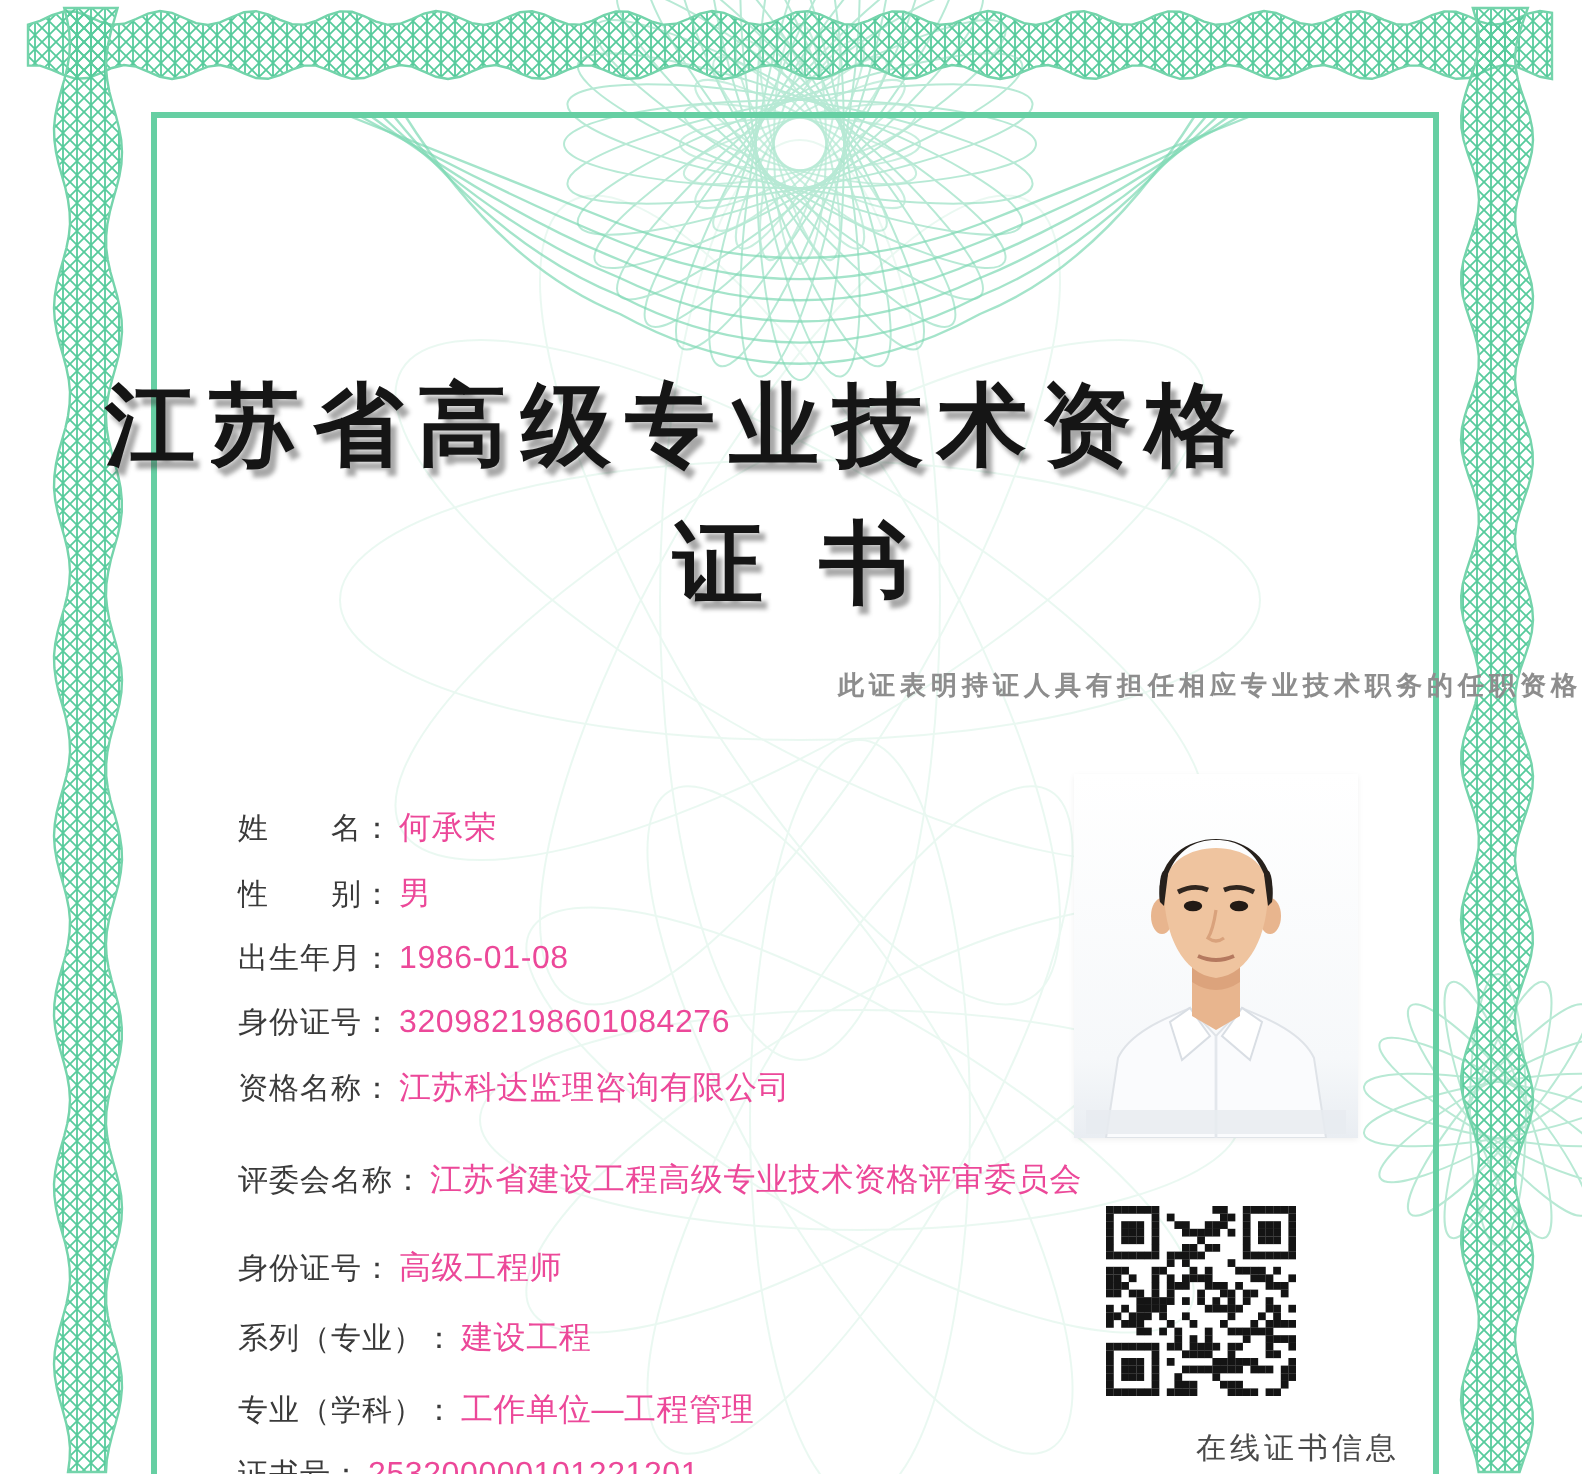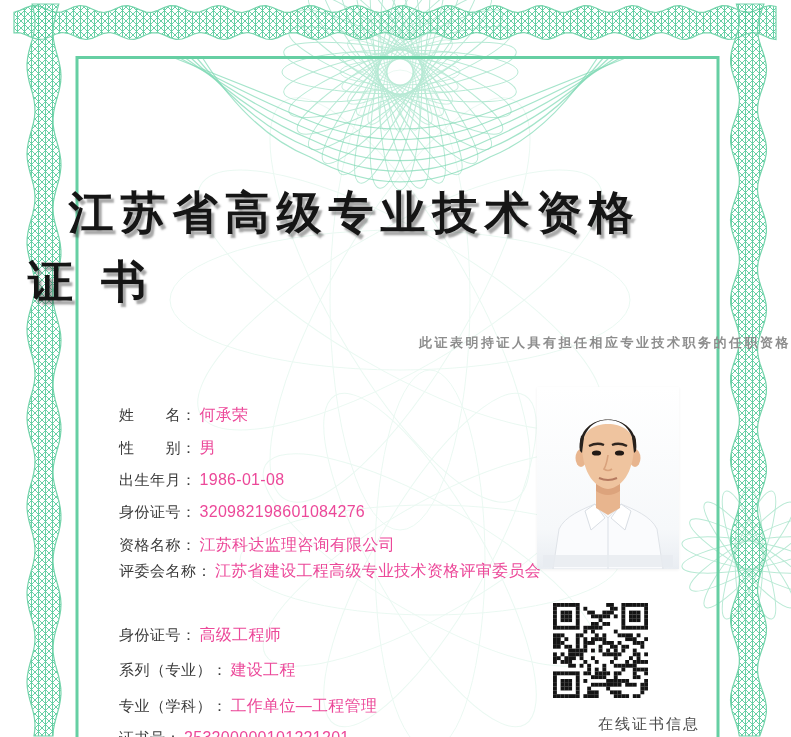--- a/index.html
+++ b/index.html
@@ -3,28 +3,28 @@
 <meta charset="utf-8">
 <style>
   html,body{margin:0;padding:0;}
   body{
     width:791px;height:737px;position:relative;overflow:hidden;
     background:#ffffff;
     font-family:"Liberation Sans",sans-serif;
   }
   #decor{position:absolute;left:0;top:0;width:791px;height:737px;pointer-events:none;}
   .page-title{
-    position:absolute;left:16px;top:183px;width:677px;text-align:center;
+    position:absolute;left:0;top:183px;width:677px;text-align:center;
     font-family:"Liberation Serif","DejaVu Serif",serif;
     font-weight:bold;font-size:45px;color:#151515;
     letter-spacing:7px;white-space:nowrap;
     text-shadow:3px 4px 2px rgba(60,60,60,.45);
   }
   .page-title2{
-    position:absolute;left:0;top:252px;width:791px;
+    position:absolute;left:0;top:252px;width:791px;text-align:center;
     font-family:"Liberation Serif","DejaVu Serif",serif;
     font-weight:bold;font-size:45px;color:#151515;
     letter-spacing:28px;text-indent:28px;
     text-shadow:3px 4px 2px rgba(60,60,60,.45);
   }
   .subtitle{
     position:absolute;left:0;top:334px;width:791px;text-align:right;
     font-family:"Liberation Serif","DejaVu Serif",serif;
     font-weight:bold;font-size:13px;color:#8d8d8d;letter-spacing:2.5px;
   }
@@ -137,21 +137,21 @@
 </div>
 <div class="row" style="top:469px">
   <span class="lbl">出生年月：</span><span class="val">1986-01-08</span>
 </div>
 <div class="row" style="top:501px">
   <span class="lbl">身份证号：</span><span class="val">320982198601084276</span>
 </div>
 <div class="row" style="top:534px">
   <span class="lbl">资格名称：</span><span class="val">江苏科达监理咨询有限公司</span>
 </div>
-<div class="row" style="top:560px">
+<div class="row" style="top:580px">
   <span class="lbl">评委会名称：</span><span class="val">江苏省建设工程高级专业技术资格评审委员会</span>
 </div>
 <div class="row" style="top:624px">
   <span class="lbl">身份证号：</span><span class="val">高级工程师</span>
 </div>
 <div class="row" style="top:659px">
   <span class="lbl">系列（专业）：</span><span class="val">建设工程</span>
 </div>
 <div class="row" style="top:695px">
   <span class="lbl">专业（学科）：</span><span class="val">工作单位—工程管理</span>

